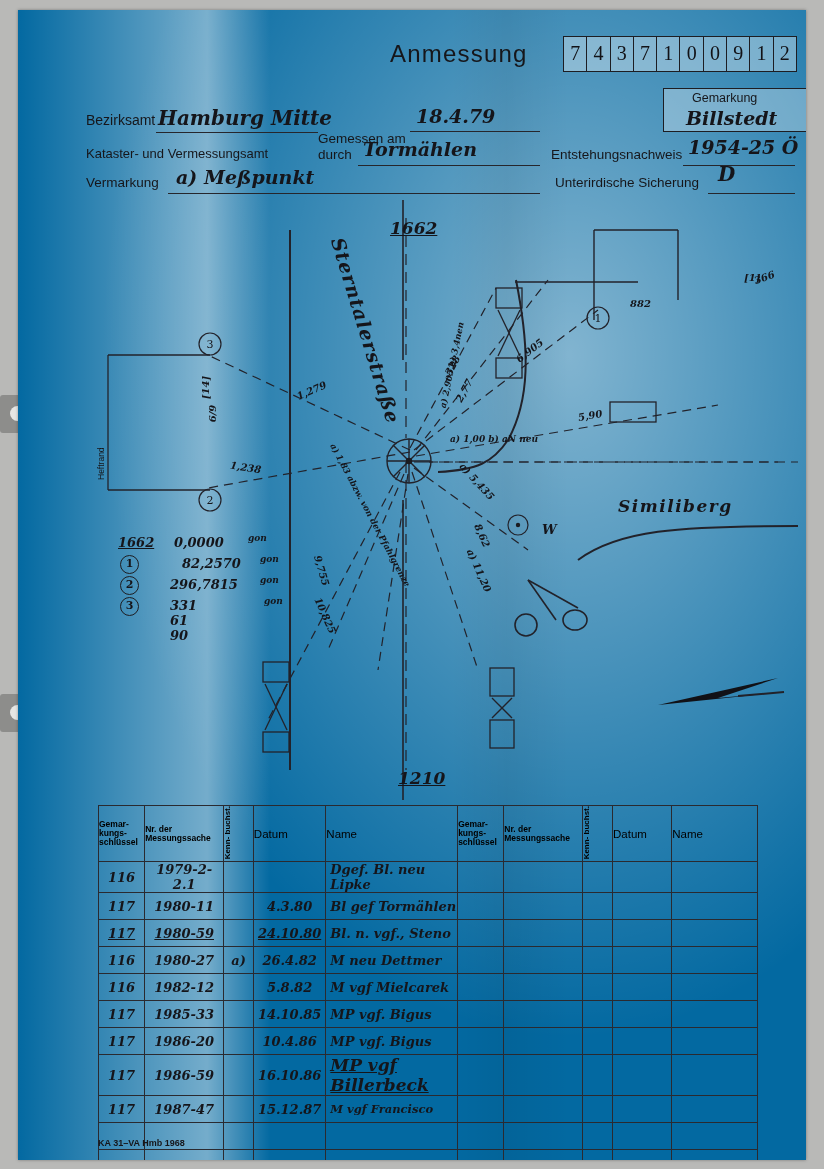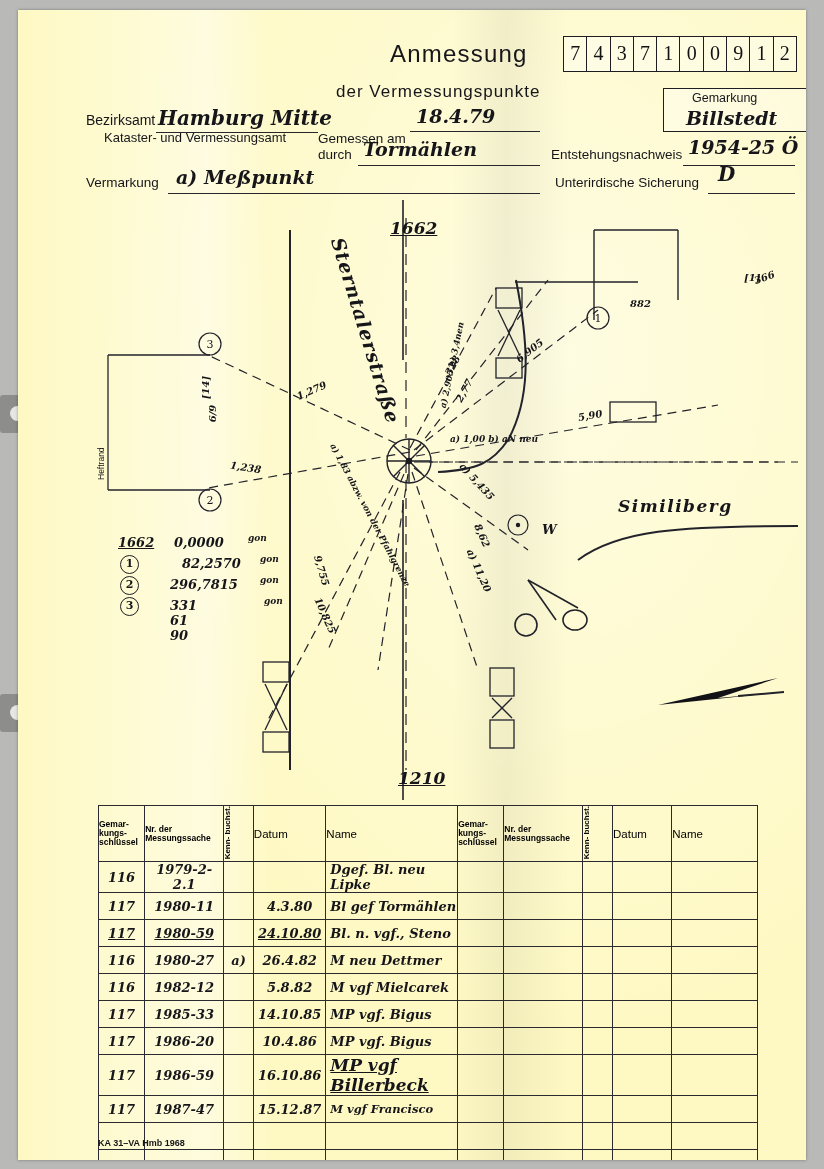--- a/index.html
+++ b/index.html
@@ -6,21 +6,21 @@
   body{
     width:824px;height:1169px;
     background:#b9b9b7;
     font-family:"Liberation Sans", sans-serif;
     overflow:hidden;
   }
   #sheet{
     position:absolute;
     left:18px;top:10px;
     width:788px;height:1150px;
-    background:#fef9c3;
+    background:#0369a1;
     box-shadow:0 0 3px rgba(0,0,0,.35);
     overflow:hidden;
   }
   
   #sheet:before{
     content:"";position:absolute;left:0;top:0;right:0;bottom:0;
     background:
       linear-gradient(90deg, rgba(255,255,255,0) 0%, rgba(255,255,255,.45) 24%, rgba(255,255,255,0) 32%),
       linear-gradient(90deg, rgba(0,0,0,0) 55%, rgba(0,0,0,.05) 62%, rgba(0,0,0,0) 70%),
       radial-gradient(ellipse at 70% 30%, rgba(255,255,255,.5), rgba(255,255,255,0) 60%);
@@ -74,21 +74,20 @@
 </style>
 </head>
 <body>
 
 <div class="clip" id="clip1"></div>
 <div class="clip" id="clip2"></div>
 
 <div id="sheet">
 
   <div class="t print" id="title">Anmessung</div>
-  <div class="t print" id="subtitle">der Vermessungspunkte</div>
 
   <div id="numbox">
     <div>7</div>
     <div>4</div>
     <div>3</div>
     <div>7</div>
     <div>1</div>
     <div>0</div>
     <div>0</div>
     <div>9</div>
@@ -97,21 +96,21 @@
   </div>
 
   <div id="gemkbox">
     <div class="lab print">Gemarkung</div>
     <div class="val hand">Billstedt</div>
   </div>
 
   <div class="t print" style="left:68px;top:102px;font-size:14px;">Bezirksamt</div>
   <div class="t hand" style="left:140px;top:96px;font-size:20px;text-align:right;">Hamburg Mitte</div>
   <div class="rule" style="left:138px;top:122px;width:162px;"></div>
-  <div class="t print" style="left:68px;top:120px;font-size:13px;margin-left:18px;">Kataster- und Vermessungsamt</div>
+  <div class="t print" style="left:68px;top:136px;font-size:13px;">Kataster- und Vermessungsamt</div>
 
   <div class="t print" style="left:300px;top:121px;font-size:13.5px;">Gemessen am</div>
   <div class="t hand" style="left:398px;top:95px;font-size:19px;">18.4.79</div>
   <div class="rule" style="left:392px;top:121px;width:130px;"></div>
 
   <div class="t print" style="left:300px;top:137px;font-size:13.5px;">durch</div>
   <div class="t hand" style="left:345px;top:128px;font-size:19px;">Tormählen</div>
   <div class="rule" style="left:340px;top:155px;width:182px;"></div>
 
   <div class="t print" style="left:533px;top:137px;font-size:13.5px;">Entstehungsnachweis</div>

